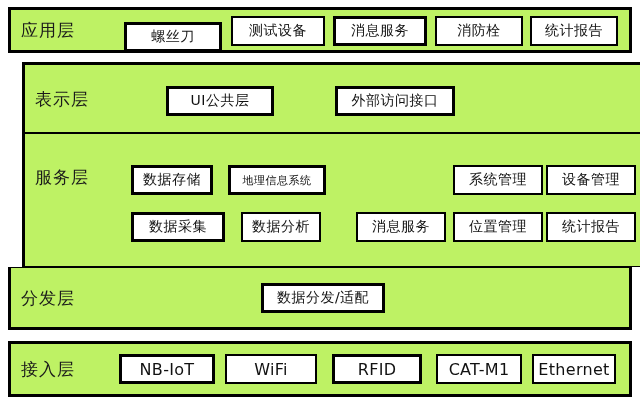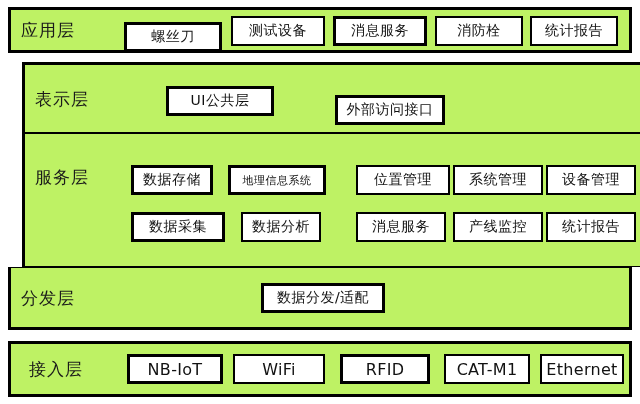--- a/index.html
+++ b/index.html
@@ -76,21 +76,21 @@
   .node.overflow { overflow: visible; }
 
   
   .node.latin { font-size: 16px; letter-spacing: 0.3px; }
 
   
   #band-application  { top: 7px;   height: 46px; }
   #band-presentation { top: 62px;  height: 71px; }
   #band-service      { top: 133px; height: 134px; }
   #band-distribution { top: 267px; height: 63px; }
-  #band-access       { top: 341px; height: 56px; padding-left: 8px; }
+  #band-access       { top: 341px; height: 56px; }
 </style>
 </head>
 <body>
 
 <div id="diagram">
 
   <div class="band" id="band-application">
     <div class="band-inner">
       <span class="layer-label">应用层</span>
 
@@ -100,38 +100,37 @@
       <div class="node light" style="left:424px; top:6px; width:88px;">消防栓</div>
       <div class="node light" style="left:519px; top:6px; width:88px;">统计报告</div>
     </div>
   </div>
 
   <div class="band thin-bottom" id="band-presentation">
     <div class="band-inner">
       <span class="layer-label">表示层</span>
 
       <div class="node heavy" style="left:141px; top:21px; width:108px;">UI公共层</div>
-      <div class="node heavy" style="left:310px; top:30px; width:110px;">外部访问接口</div>
+      <div class="node heavy" style="left:310px; top:21px; width:120px;">外部访问接口</div>
     </div>
   </div>
 
   <div class="band thin-top thin-bottom" id="band-service">
     <div class="band-inner">
       <span class="layer-label" style="top:32px; transform:none;">服务层</span>
 
       <div class="node heavy" style="left:106px; top:31px; width:82px;font-family:Liberation Serif, serif;">数据存储</div>
       <div class="node heavy overflow" style="left:203px; top:31px; width:98px; font-size:11px;">地理信息系统</div>
-      <div class="node light" style="left:331px; top:31px; width:94px;">位置管理</div>
       <div class="node light" style="left:428px; top:31px; width:90px;">系统管理</div>
       <div class="node light" style="left:521px; top:31px; width:90px;text-align:center;">设备管理</div>
 
       <div class="node heavy" style="left:106px; top:78px; width:94px;">数据采集</div>
       <div class="node light" style="left:216px; top:78px; width:80px;">数据分析</div>
       <div class="node light" style="left:331px; top:78px; width:90px;">消息服务</div>
-      <div class="node light" style="left:428px; top:78px; width:90px;">产线监控</div>
+      <div class="node light" style="left:428px; top:78px; width:90px;">位置管理</div>
       <div class="node light" style="left:521px; top:78px; width:90px;">统计报告</div>
     </div>
   </div>
 
   <div class="band thin-top" id="band-distribution">
     <div class="band-inner">
       <span class="layer-label">分发层</span>
 
       <div class="node heavy" style="left:250px; top:15px; width:124px;">数据分发/适配</div>
     </div>

